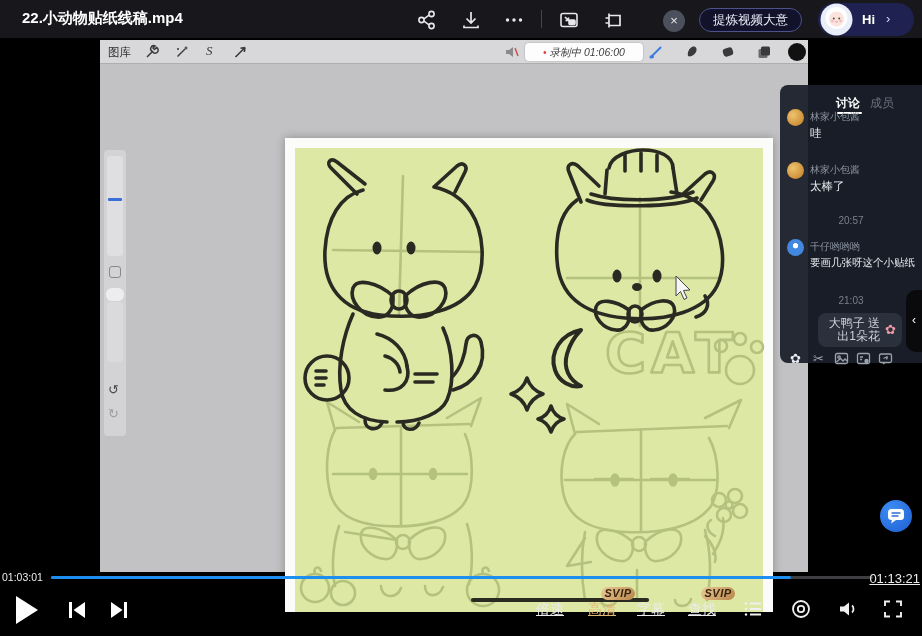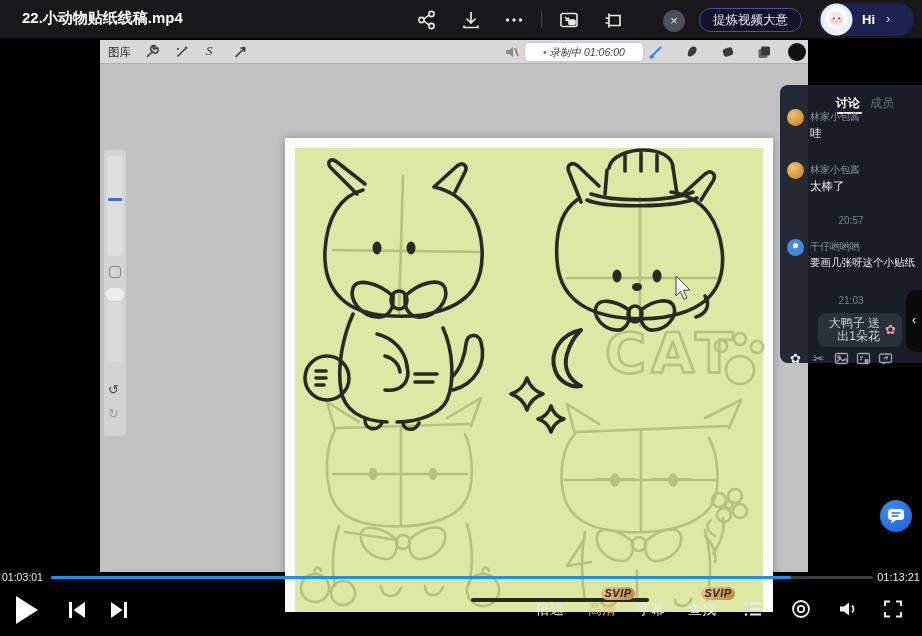--- a/index.html
+++ b/index.html
@@ -64,28 +64,28 @@
   .cf-ic svg { width:100%; height:100%; }
   .cf-div { position:absolute; left:62px; top:2px; color:#5a6270; }
 
   .drawer-handle { position:absolute; left:906px; top:290px; width:16px; height:62px; background:#0a0a0c; border-radius:10px 0 0 10px; color:#fff; font-size:12px; line-height:60px; text-align:center; }
   .float-chat { position:absolute; left:880px; top:500px; width:32px; height:32px; border-radius:50%; background:radial-gradient(circle at 35% 30%, #3f8cf5, #1b5fd0); }
   .float-chat svg { position:absolute; left:7px; top:8px; width:18px; height:16px; }
 
   
   .progress-row { position:absolute; left:0; top:570px; width:922px; height:14px; }
   .time-cur { position:absolute; left:2px; top:1px; font-size:10.5px; color:#ececec; }
-  .time-dur { position:absolute; right:2px; top:1px; font-size:11px; color:#ececec; }
+  .time-dur { position:absolute; right:2px; top:1px; font-size:13px; color:#ececec;text-decoration:underline; }
   .bar { position:absolute; left:51px; top:6px; width:822px; height:3px; background:#3f3f43; border-radius:2px; }
   .bar-played { height:3px; background:#1e8ef0; border-radius:2px; }
   .controls { position:absolute; left:0; top:585px; width:922px; height:51px; }
   .play-btn { position:absolute; left:16px; top:11px; width:0; height:0; border-left:22px solid #fff; border-top:14px solid transparent; border-bottom:14px solid transparent; }
   .step-btn { position:absolute; top:14px; width:22px; height:22px; color:#fff; }
   .step-btn svg { width:100%; height:100%; }
-  .ctl-text { position:absolute; top:16px; font-size:14px; color:#ececec; }
+  .ctl-text { position:absolute; top:16px; font-size:14px; color:#ececec;text-decoration:underline; }
   .ctl-gold { color:#e3b873; }
   .svip-badge { position:absolute; top:2px; width:34px; height:13px; background:linear-gradient(135deg,#eecb95,#b5854a); border-radius:7px; color:#35240f; font-size:11px; font-weight:bold; font-style:italic; text-align:center; line-height:13px; letter-spacing:.5px; }
   .ctl-ic { position:absolute; top:13px; width:22px; height:22px; color:#f0f0f0; }
   .ctl-ic svg { width:100%; height:100%; }
 </style>
 </head>
 <body>
 
 <div class="screen">
 

